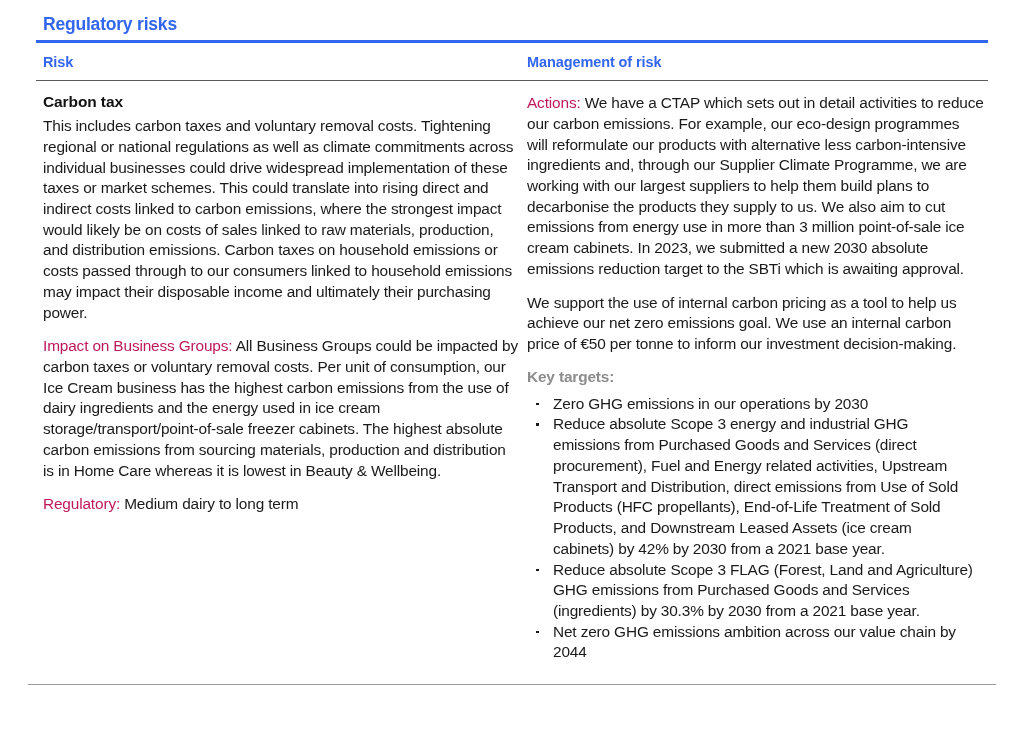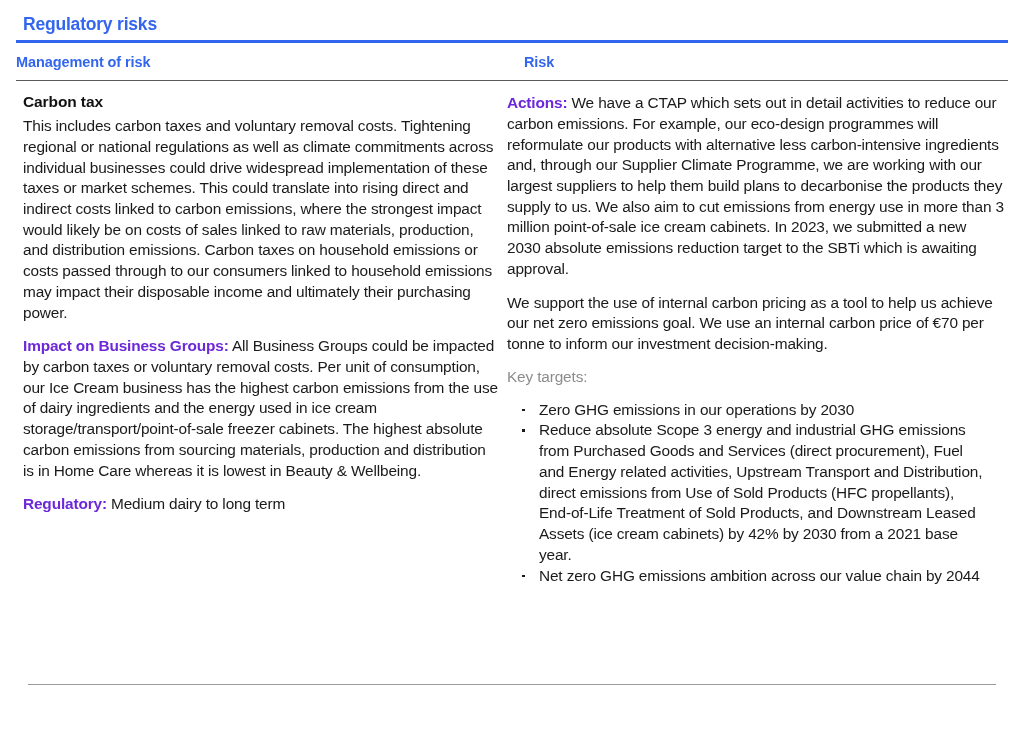--- a/index.html
+++ b/index.html
@@ -14,21 +14,21 @@
     font-family: "Liberation Sans", sans-serif;
     color: #1a1a1a;
     -webkit-font-smoothing: antialiased;
   }
 
   .page {
     position: relative;
     width: 1024px;
     height: 721px;
     box-sizing: border-box;
-    padding: 0 16px;
+    padding: 0 36px;
   }
 
   
   .section-title {
     font-size: 17.5px;
     font-weight: bold;
     color: #3366ee;
     letter-spacing: -0.2px;
     padding: 14px 0 6px 7px;
     line-height: 1.15;
@@ -89,35 +89,35 @@
   p.body {
     font-size: 15.4px;
     line-height: 1.345;
     margin: 0 0 13px 0;
     color: #1a1a1a;
     letter-spacing: -0.15px;
   }
   p.body:last-child { margin-bottom: 0; }
 
   .label {
-    color: #6d28d9;
-    font-weight: bold;
+    color: #be185d;
+    font-weight: normal;
   }
 
   .sub-label {
     font-size: 15.4px;
-    font-weight: normal;
+    font-weight: bold;
     color: #8c8c8c;
     margin: 0 0 2px 0;
     letter-spacing: -0.15px;
   }
 
   ul.targets {
     list-style: none;
-    margin: 14px;
+    margin: 8px;
     padding: 0;
   }
   ul.targets li {
     position: relative;
     font-size: 15.4px;
     line-height: 1.345;
     padding-left: 18px;
     margin: 0 0 0 0;
     color: #1a1a1a;
     letter-spacing: -0.15px;
@@ -144,22 +144,22 @@
 </head>
 <body>
 
 <div class="page">
 
   <div class="section-title">Regulatory risks</div>
 
   <div class="rule-accent"></div>
 
   <div class="col-head-row">
+    <div class="col-head left">Risk</div>
     <div class="col-head right">Management of risk</div>
-    <div class="col-head left">Risk</div>
   </div>
 
   <div class="rule-thin"></div>
 
   <div class="columns">
 
     <div class="col-left">
 
       <div class="risk-title">Carbon tax</div>
 
@@ -174,27 +174,28 @@
       </p>
 
     </div>
 
     <div class="col-right">
 
       <p class="body">
         <span class="label">Actions:</span><span> We have a CTAP which sets out in detail activities to reduce our carbon emissions. For example, our eco-design programmes will reformulate our products with alternative less carbon-intensive ingredients and, through our Supplier Climate Programme, we are working with our largest suppliers to help them build plans to decarbonise the products they supply to us. We also aim to cut emissions from energy use in more than 3 million point-of-sale ice cream cabinets. In 2023, we submitted a new 2030 absolute emissions reduction target to the SBTi which is awaiting approval.</span>
       </p>
 
-      <p class="body">We support the use of internal carbon pricing as a tool to help us achieve our net zero emissions goal. We use an internal carbon price of €70 per tonne to inform our investment decision-making.</p>
+      <p class="body">We support the use of internal carbon pricing as a tool to help us achieve our net zero emissions goal. We use an internal carbon price of €50 per tonne to inform our investment decision-making.</p>
 
       <div class="sub-label">Key targets:</div>
 
       <ul class="targets">
         <li>Zero GHG emissions in our operations by 2030</li>
         <li>Reduce absolute Scope 3 energy and industrial GHG emissions from Purchased Goods and Services (direct procurement), Fuel and Energy related activities, Upstream Transport and Distribution, direct emissions from Use of Sold Products (HFC propellants), End-of-Life Treatment of Sold Products, and Downstream Leased Assets (ice cream cabinets) by 42% by 2030 from a 2021 base year.</li>
+        <li>Reduce absolute Scope 3 FLAG (Forest, Land and Agriculture) GHG emissions from Purchased Goods and Services (ingredients) by 30.3% by 2030 from a 2021 base year.</li>
         <li>Net zero GHG emissions ambition across our value chain by 2044</li>
       </ul>
 
     </div>
 
   </div>
 
   <div class="bottom-rule"></div>
 
 </div>

